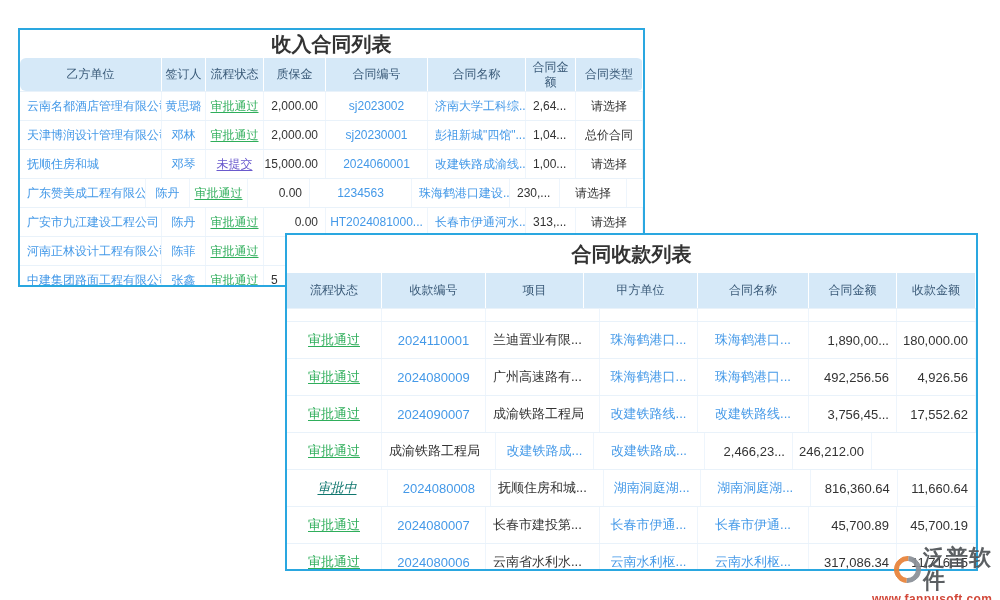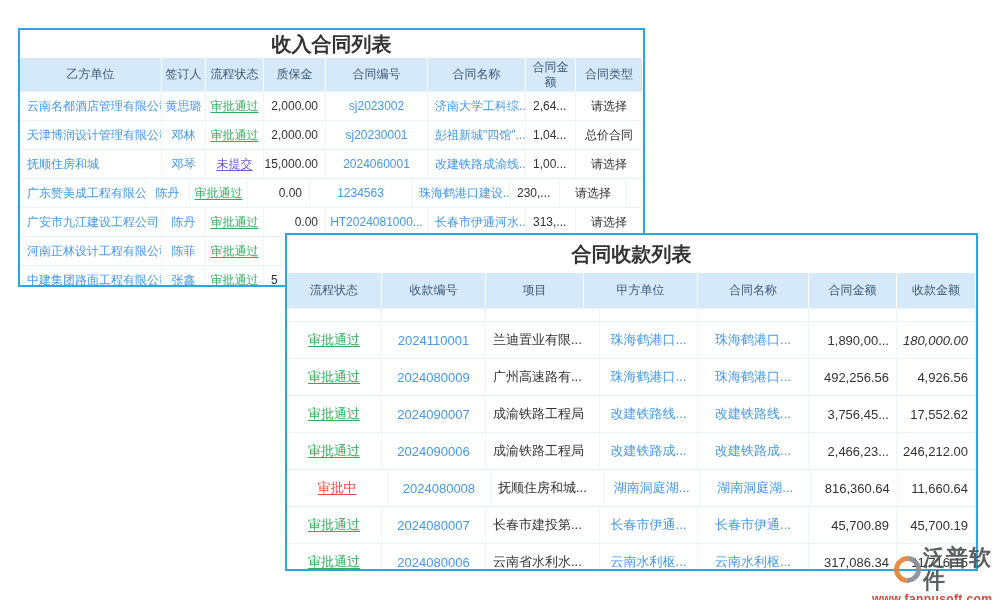--- a/index.html
+++ b/index.html
@@ -19,21 +19,21 @@
     font-weight:bold;color:#333;background:#fff;
   }
   #win-income .win-title{height:28px;font-size:20px;}
   #win-receipt .win-title{height:38px;font-size:20px;}
   .thead{display:flex;background:var(--header-bg,#d6e9f8);}
   .th{
     display:flex;align-items:center;justify-content:center;text-align:center;
     color:#3a5a78;font-size:12px;line-height:1.25;box-sizing:border-box;
     border-right:1px solid #ffffff;padding:0 2px;
   }
-  #win-income .thead{height:33px;}
+  #win-income .thead{height:33px;border-radius:6px;}
   #win-receipt .thead{height:35px;}
   .tr{display:flex;border-top:1px solid #e9f2fa;background:#fff;}
   #win-income .tr{height:28px;}
   #win-receipt .tr{height:36px;}
   #win-receipt .empty-row{height:12px;}
   .td{
     display:flex;align-items:center;box-sizing:border-box;padding:0 7px;
     border-right:1px solid #eef5fc;font-size:12px;color:#333;
     white-space:nowrap;overflow:hidden;
   }
@@ -164,21 +164,21 @@
       <div class="td" style="width: 79px;"></div>
     </div>
   <div id="receipt-body">
       <div class="tr">
         <div class="td status ac" style="width: 95px; color: rgb(47, 174, 91);">审批通过</div>
         <div class="td link ac" style="width: 104px;">2024110001</div>
         <div class="td al" style="width: 114px;">兰迪置业有限...</div>
         <div class="td link ac" style="width: 98px;">珠海鹤港口...</div>
         <div class="td link ac" style="width: 111px;">珠海鹤港口...</div>
         <div class="td ar" style="width: 88px;">1,890,00...</div>
-        <div class="td ar" style="width: 79px; font-style: italic;">180,000.00</div>
+        <div class="td ar" style="width: 79px;">180,000.00</div>
       </div>
       <div class="tr">
         <div class="td status ac" style="width: 95px; color: rgb(47, 174, 91);">审批通过</div>
         <div class="td link ac" style="width: 104px;">2024080009</div>
         <div class="td al" style="width: 114px;">广州高速路有...</div>
         <div class="td link ac" style="width: 98px;">珠海鹤港口...</div>
         <div class="td link ac" style="width: 111px;">珠海鹤港口...</div>
         <div class="td ar" style="width: 88px;">492,256.56</div>
         <div class="td ar" style="width: 79px;">4,926.56</div>
       </div>
@@ -186,29 +186,28 @@
         <div class="td status ac" style="width: 95px; color: rgb(47, 174, 91);">审批通过</div>
         <div class="td link ac" style="width: 104px;">2024090007</div>
         <div class="td al" style="width: 114px;">成渝铁路工程局</div>
         <div class="td link ac" style="width: 98px;">改建铁路线...</div>
         <div class="td link ac" style="width: 111px;">改建铁路线...</div>
         <div class="td ar" style="width: 88px;">3,756,45...</div>
         <div class="td ar" style="width: 79px;">17,552.62</div>
       </div>
       <div class="tr">
         <div class="td status ac" style="width: 95px; color: rgb(47, 174, 91);">审批通过</div>
-        <div class="td link ac" style="width: 104px;">2024090006</div>
         <div class="td al" style="width: 114px;">成渝铁路工程局</div>
         <div class="td link ac" style="width: 98px;">改建铁路成...</div>
         <div class="td link ac" style="width: 111px;">改建铁路成...</div>
         <div class="td ar" style="width: 88px;">2,466,23...</div>
         <div class="td ar" style="width: 79px;">246,212.00</div>
       </div>
       <div class="tr">
-        <div class="td status ac" style="width: 102px; color: #ef4444;">审批中</div>
+        <div class="td status ac" style="width: 102px; color: #0f766e; font-style: italic;">审批中</div>
         <div class="td link ac" style="width: 104px;">2024080008</div>
         <div class="td al" style="width: 114px;">抚顺住房和城...</div>
         <div class="td link ac" style="width: 98px;">湖南洞庭湖...</div>
         <div class="td link ac" style="width: 111px;">湖南洞庭湖...</div>
         <div class="td ar" style="width: 88px;">816,360.64</div>
         <div class="td ar" style="width: 79px;">11,660.64</div>
       </div>
       <div class="tr">
         <div class="td status ac" style="width: 95px; color: rgb(47, 174, 91);">审批通过</div>
         <div class="td link ac" style="width: 104px;">2024080007</div>

